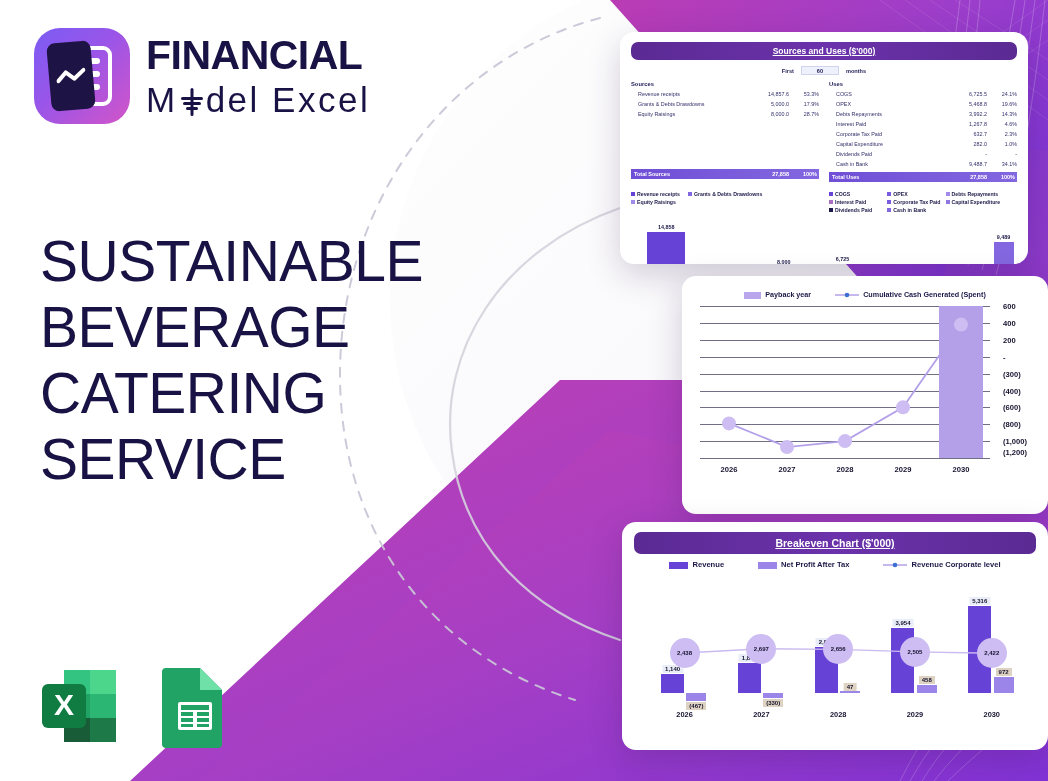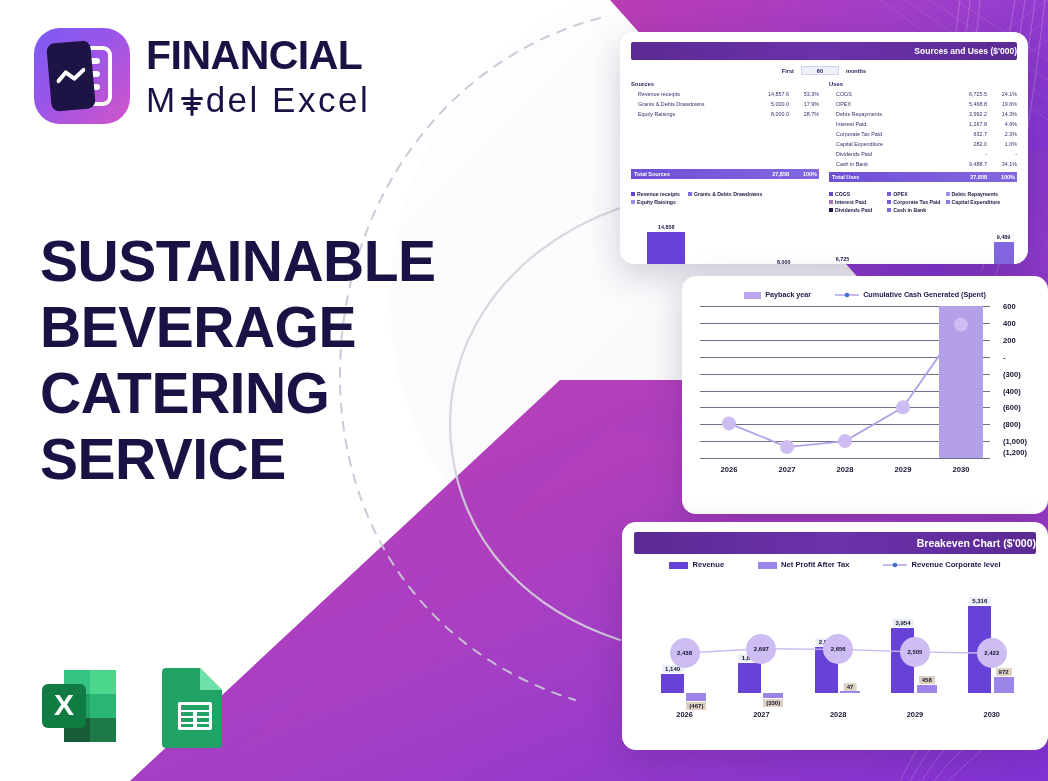--- a/index.html
+++ b/index.html
@@ -50,40 +50,40 @@
   .glyph-o { display: inline-block; width: 26px; height: 26px; position: relative; margin: 0 1px; transform: translateY(3px); }
   .glyph-o i { position: absolute; left: 50%; transform: translateX(-50%); background: #191245; border-radius: 2px; height: 3px; }
   .glyph-o i:nth-child(1) { top: 3px;  width: 16px; }
   .glyph-o i:nth-child(2) { top: 8px;  width: 22px; }
   .glyph-o i:nth-child(3) { top: 13px; width: 18px; }
   .glyph-o i:nth-child(4) { top: 18px; width: 12px; }
   .glyph-o b { position: absolute; left: 50%; top: -1px; transform: translateX(-50%); width: 3px; height: 28px; background: #191245; border-radius: 2px; }
 
   #headline {
     position: absolute; left: 40px; top: 228px; width: 460px;
-    font-size: 57px; font-weight: 700; color: #191245;
+    font-size: 57px; font-weight: 400; color: #191245;
     line-height: 1.16; letter-spacing: -0.5px;
   }
   #headline div { white-space: nowrap; }
 
   #app-icons { position: absolute; left: 34px; top: 662px; display: flex; gap: 32px; align-items: center; }
 
   
   .card {
     position: absolute; background: #fff; border-radius: 14px;
     box-shadow: 0 10px 34px rgba(40,20,70,.20);
     z-index: 30; overflow: hidden;
   }
   #card-sources { left: 620px; top: 32px;  width: 408px; height: 232px; padding: 10px 11px; }
   #card-payback { left: 682px; top: 276px; width: 366px; height: 238px; padding: 9px 10px; }
   #card-breakeven{ left: 622px; top: 522px; width: 426px; height: 228px; padding: 10px 12px; }
 
   .bar-title {
     background: linear-gradient(90deg, #5b2a93 0%, #6b32ab 50%, #5b2a93 100%);
-    color: #fff; text-align: right; font-weight: 700; border-radius: 2px;
+    color: #fff; text-align: center; font-weight: 700; border-radius: 7px; text-decoration: underline;
   }
   #card-sources .bar-title { font-size: 8.5px; padding: 4px 0; }
   #card-payback .bar-title { font-size: 11.5px; padding: 5px 0; }
   #card-breakeven .bar-title { font-size: 10.5px; padding: 5px 0; }
 
   
   .su-firstrow { display: flex; justify-content: center; align-items: center; gap: 7px; font-size: 5.6px; font-weight: 700; color: #26225a; margin-top: 6px; }
   .su-monthbox { width: 38px; height: 9px; background: #eef0fb; border: .5px solid #cfd3ee; text-align: center; line-height: 9px; font-size: 5.6px; color: #26225a; }
   .su-cols { display: flex; gap: 10px; margin-top: 6px; }
   .su-col { flex: 1; }

